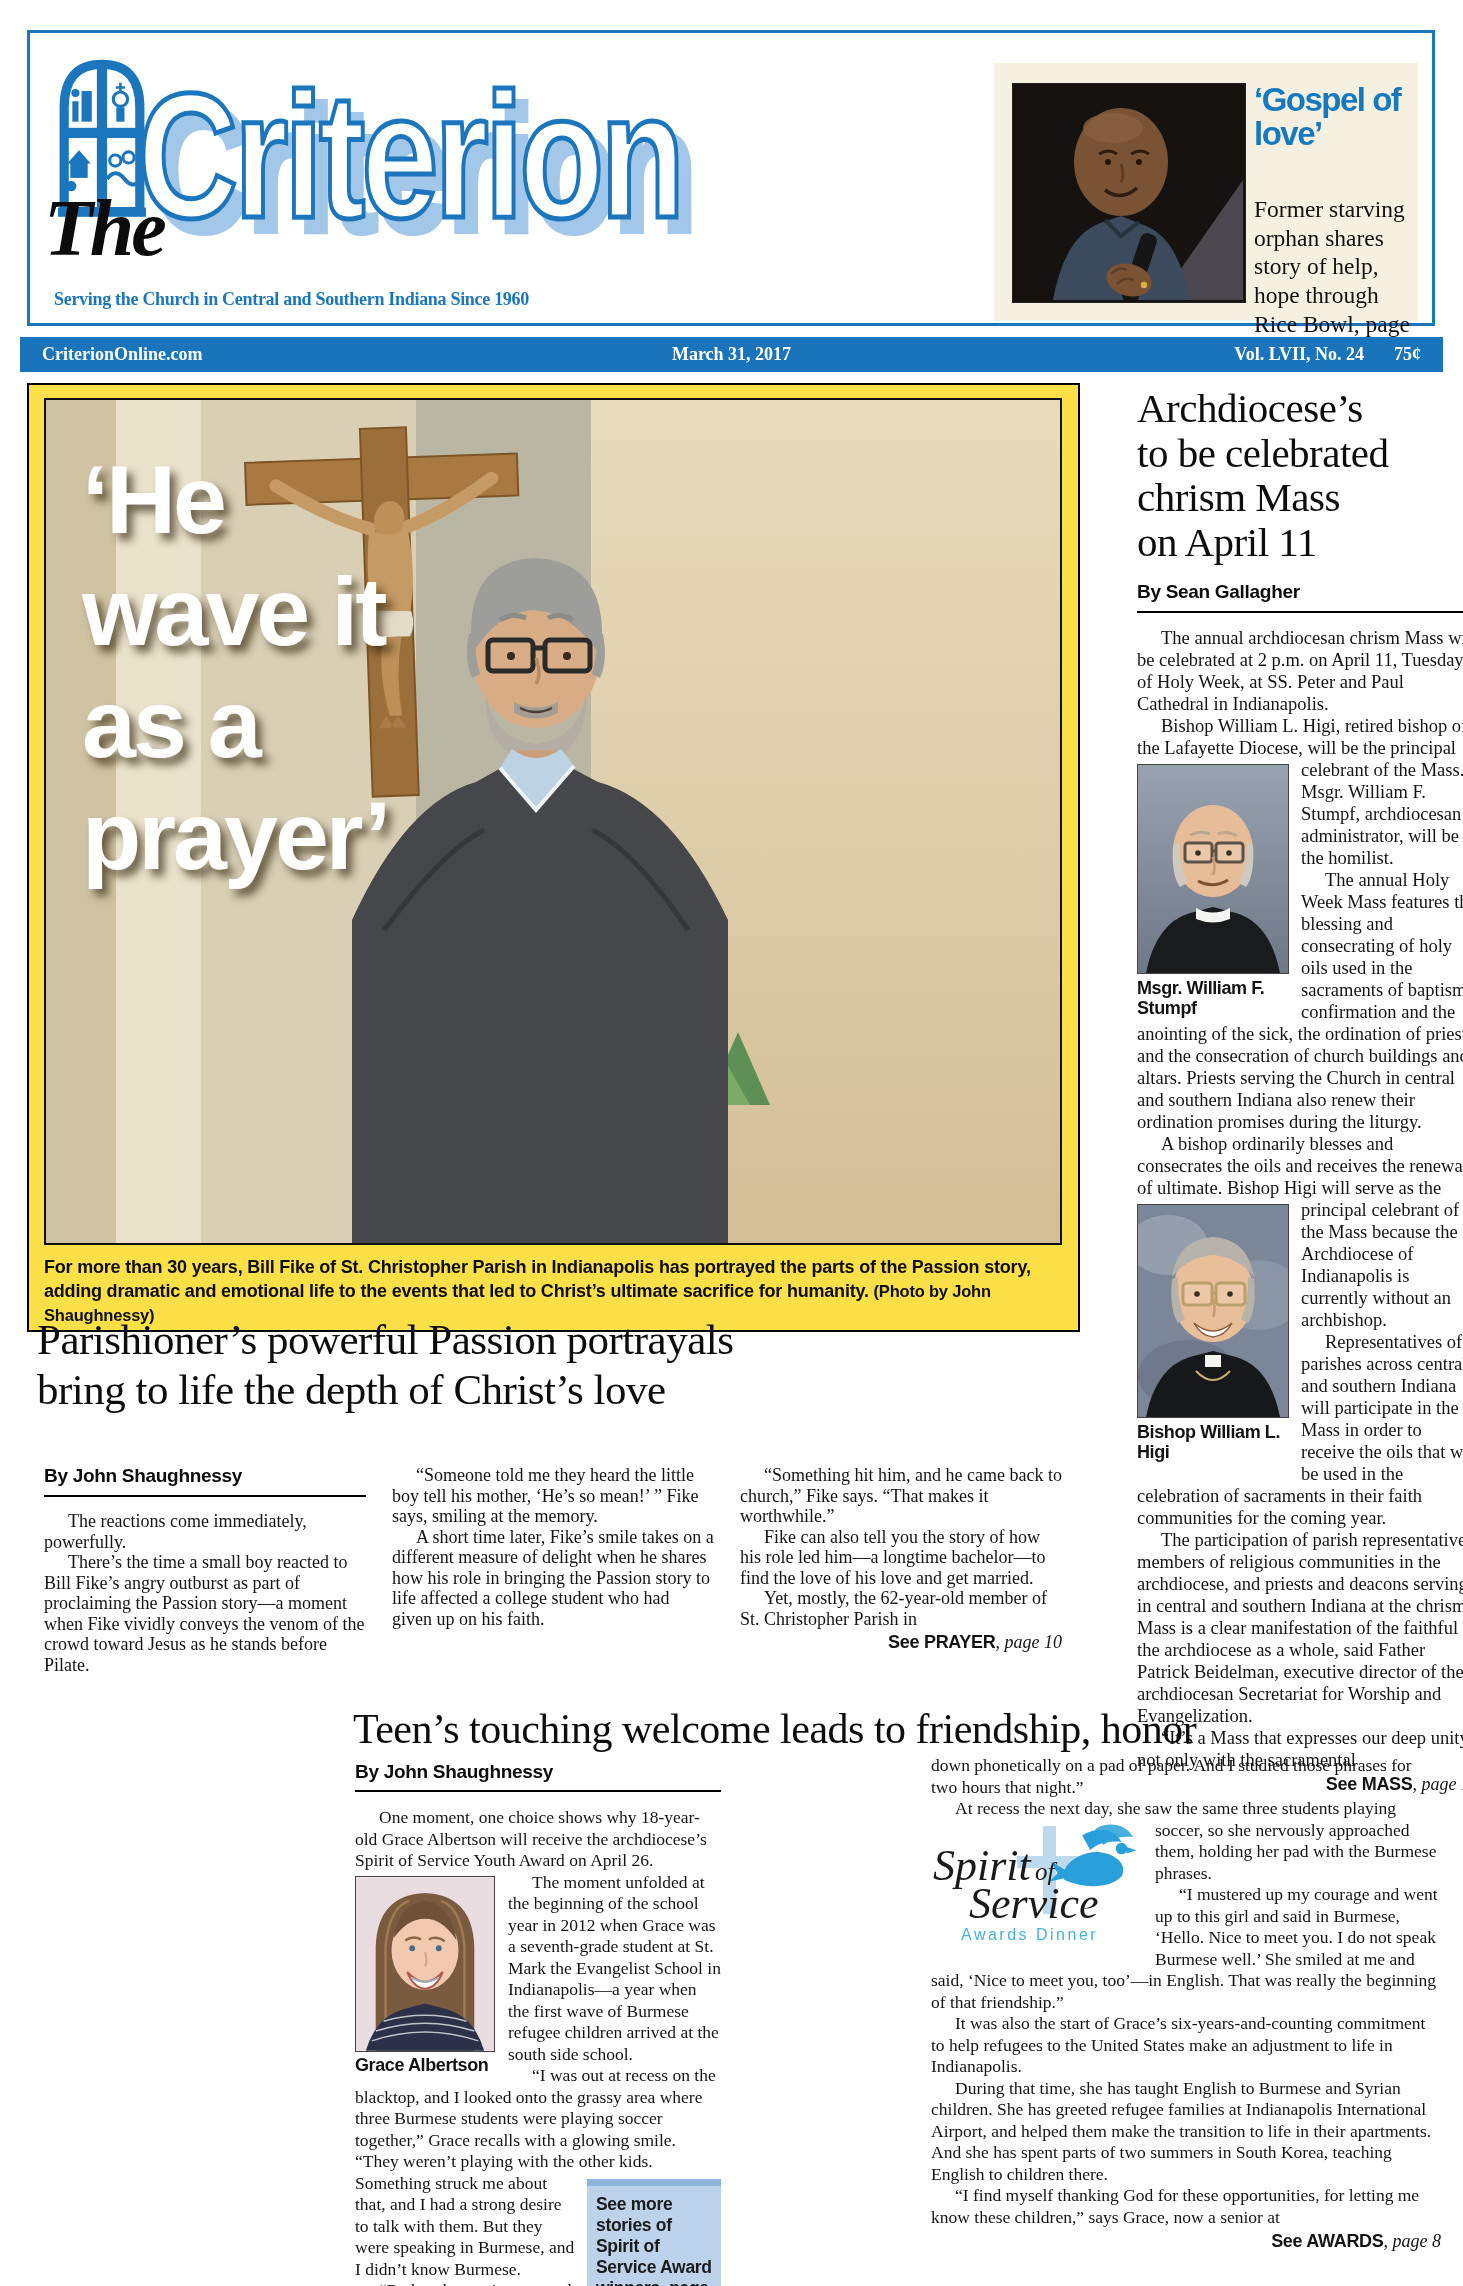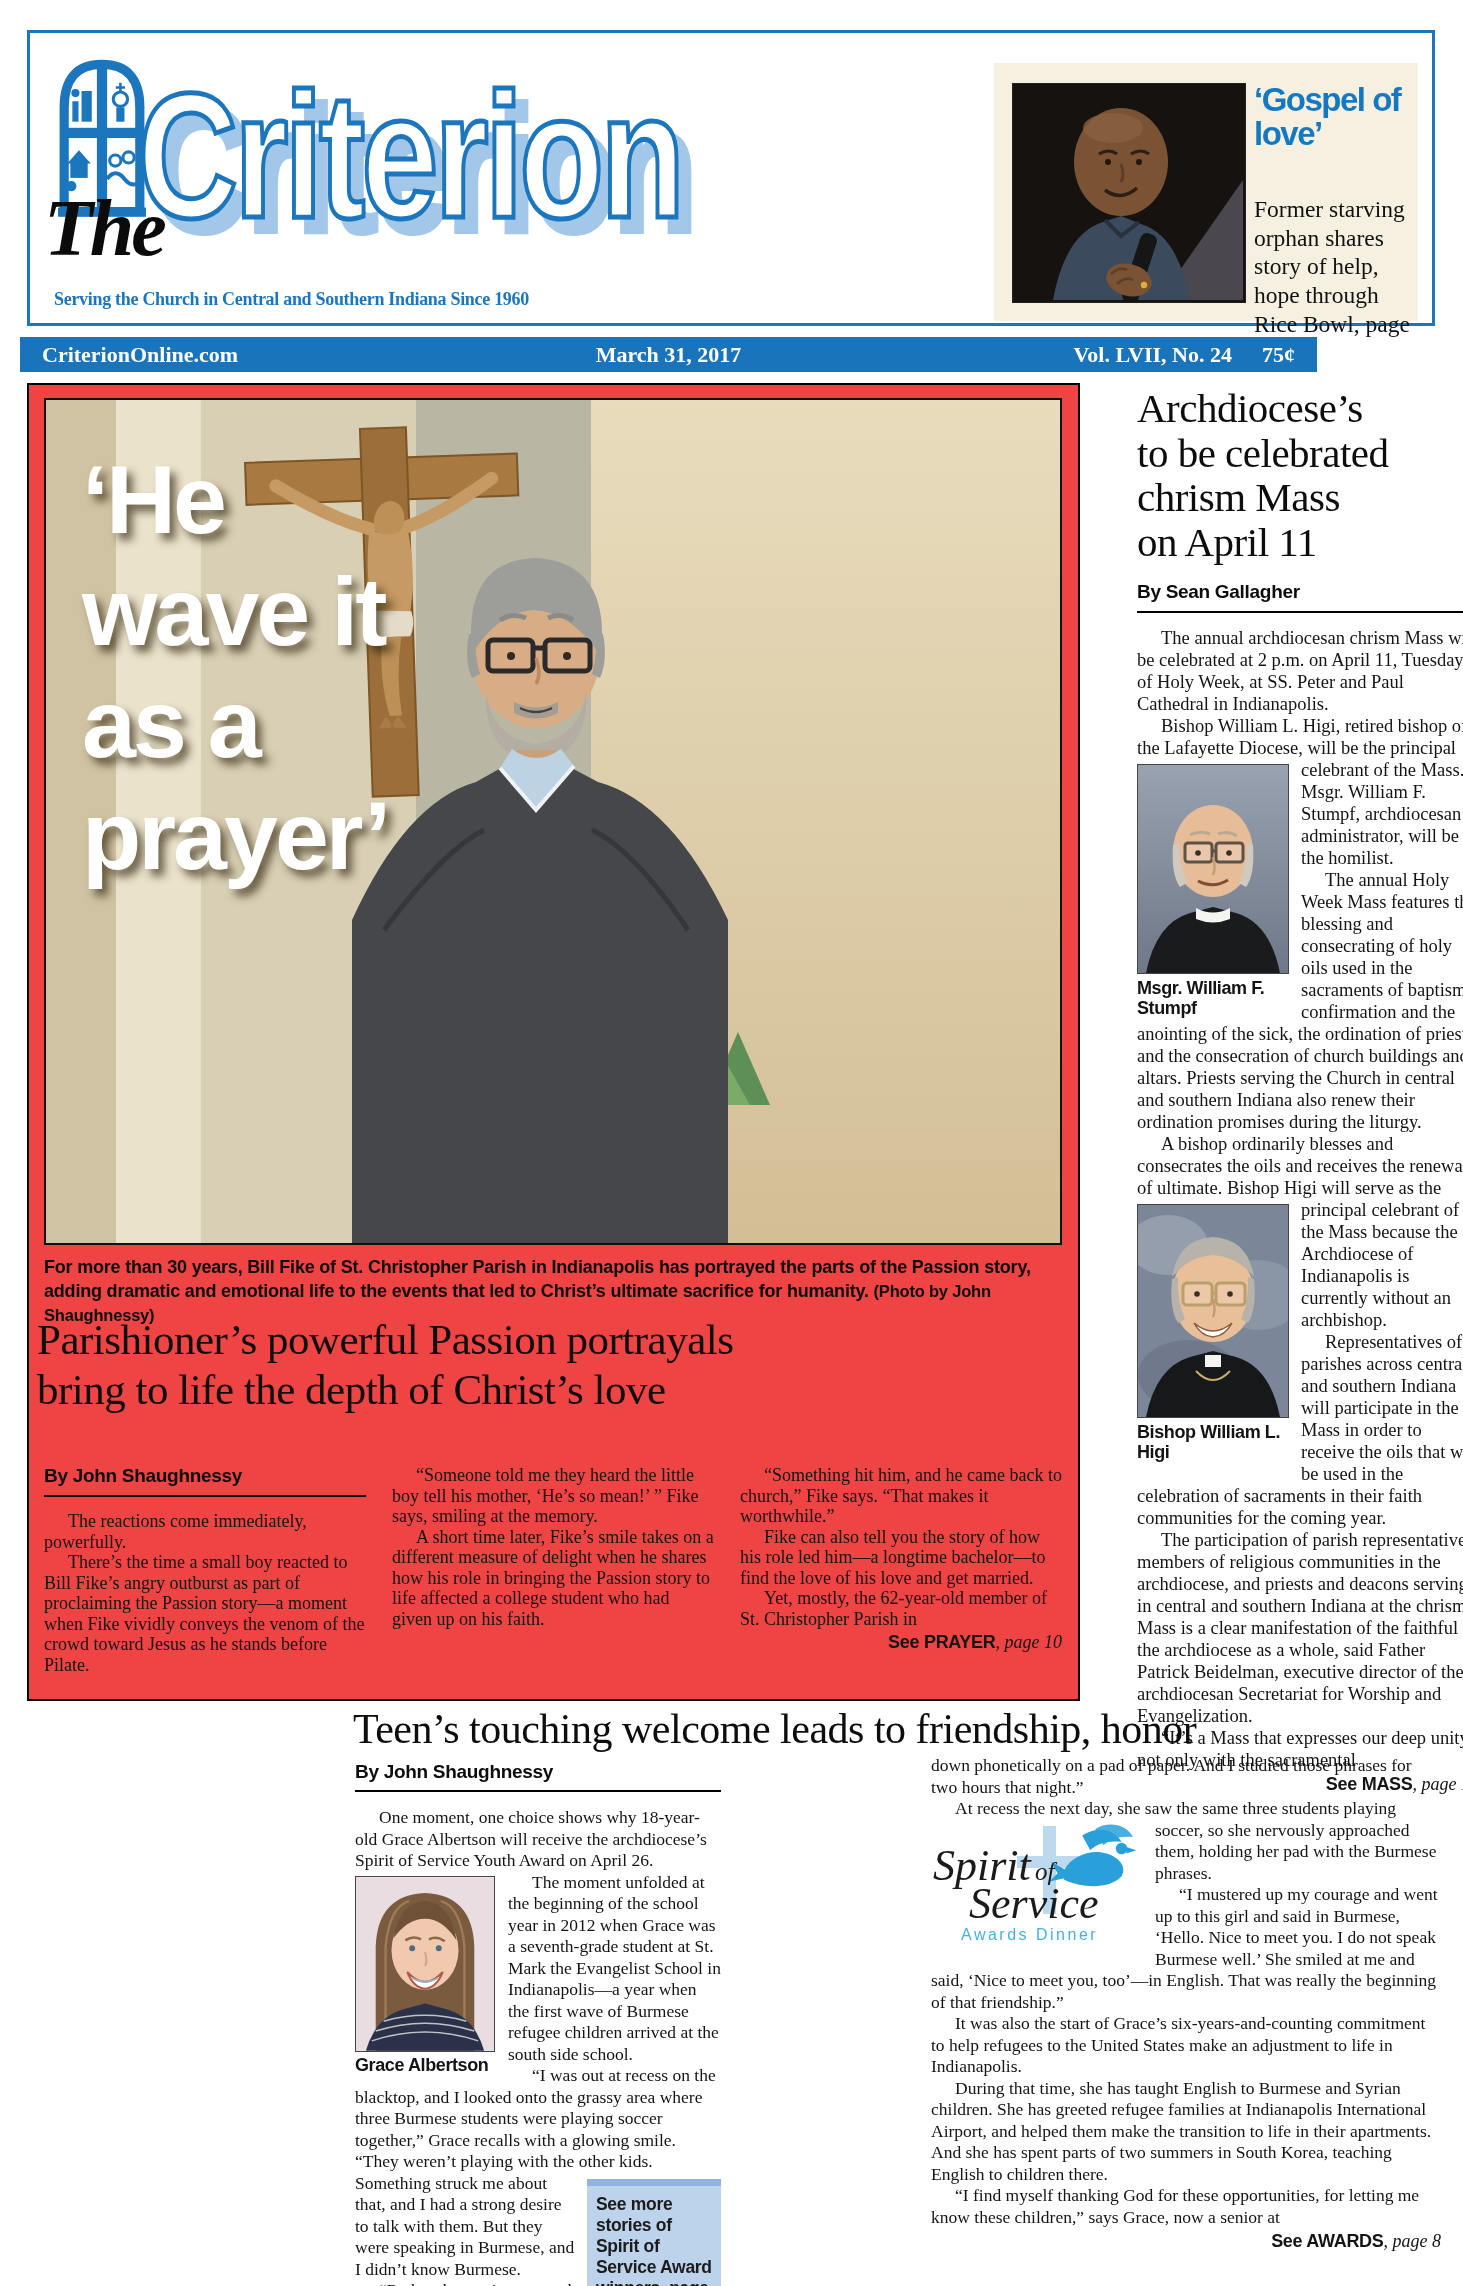--- a/index.html
+++ b/index.html
@@ -16,31 +16,31 @@
   .tagline{position:absolute;left:24px;top:256px;font-weight:bold;font-size:18px;
            color:#1b76bd;letter-spacing:-0.3px;}
   .promo{position:absolute;right:14px;top:30px;width:424px;height:258px;background:#f6f0e1;}
   .promo-photo{position:absolute;left:18px;top:20px;width:232px;height:218px;border:1px solid #222;
                overflow:hidden;background:#151210;}
   .promo-title{position:absolute;left:260px;top:20px;width:164px;font-family:"Liberation Sans",sans-serif;
                font-weight:bold;font-size:33px;line-height:1.04;color:#1479c1;letter-spacing:-1.5px;}
   .promo-text{position:absolute;left:260px;top:132px;width:156px;font-size:23.5px;line-height:1.22;color:#111;}
 
   
-  .infobar{position:absolute;left:20px;top:337px;width:1297px;height:35px;background:#1a74bc;
+  .infobar{position:absolute;left:20px;top:337px;width:1423px;height:35px;background:#1a74bc;
            display:flex;align-items:center;box-sizing:border-box;padding:0 22px;
-           font-weight:bold;font-size:22px;color:#fff;}
+           font-weight:bold;font-size:18px;color:#fff;}
   .infobar .site{flex:1;text-align:left;}
   .infobar .date{flex:0 0 auto;text-align:center;}
   .infobar .right{flex:1;text-align:right;}
   .price{margin-left:30px;}
 
   
-  .mainbox{position:absolute;left:27px;top:383px;width:1053px;height:1318px;
-           border:2.5px solid #000;box-sizing:border-box;background:#ef4444;}
+  .mainbox{position:absolute;left:27px;top:383px;width:1053px;height:949px;
+           border:2.5px solid #000;box-sizing:border-box;background:#fde047;}
   .mainphoto{position:absolute;left:15px;top:13px;width:1018px;height:847px;border:2px solid #111;
              box-sizing:border-box;overflow:hidden;background:#d8cdb0;}
   .mainphoto svg{position:absolute;left:0;top:0;}
   .overlay{position:absolute;left:36px;top:44px;z-index:5;font-family:"Liberation Sans",sans-serif;
            font-weight:bold;font-size:97px;line-height:112px;color:#fff;letter-spacing:-3px;
            text-shadow:6px 7px 9px rgba(45,32,8,0.65);}
   .photo-caption{position:absolute;left:15px;top:871px;width:1018px;font-family:"Liberation Sans",sans-serif;
                  font-weight:bold;font-size:18px;line-height:1.32;color:#0d0d0d;letter-spacing:-0.2px;}
   .credit{font-size:16.5px;}
   .main-headline{position:absolute;left:8px;top:930px;width:860px;font-size:43px;line-height:1.17;

